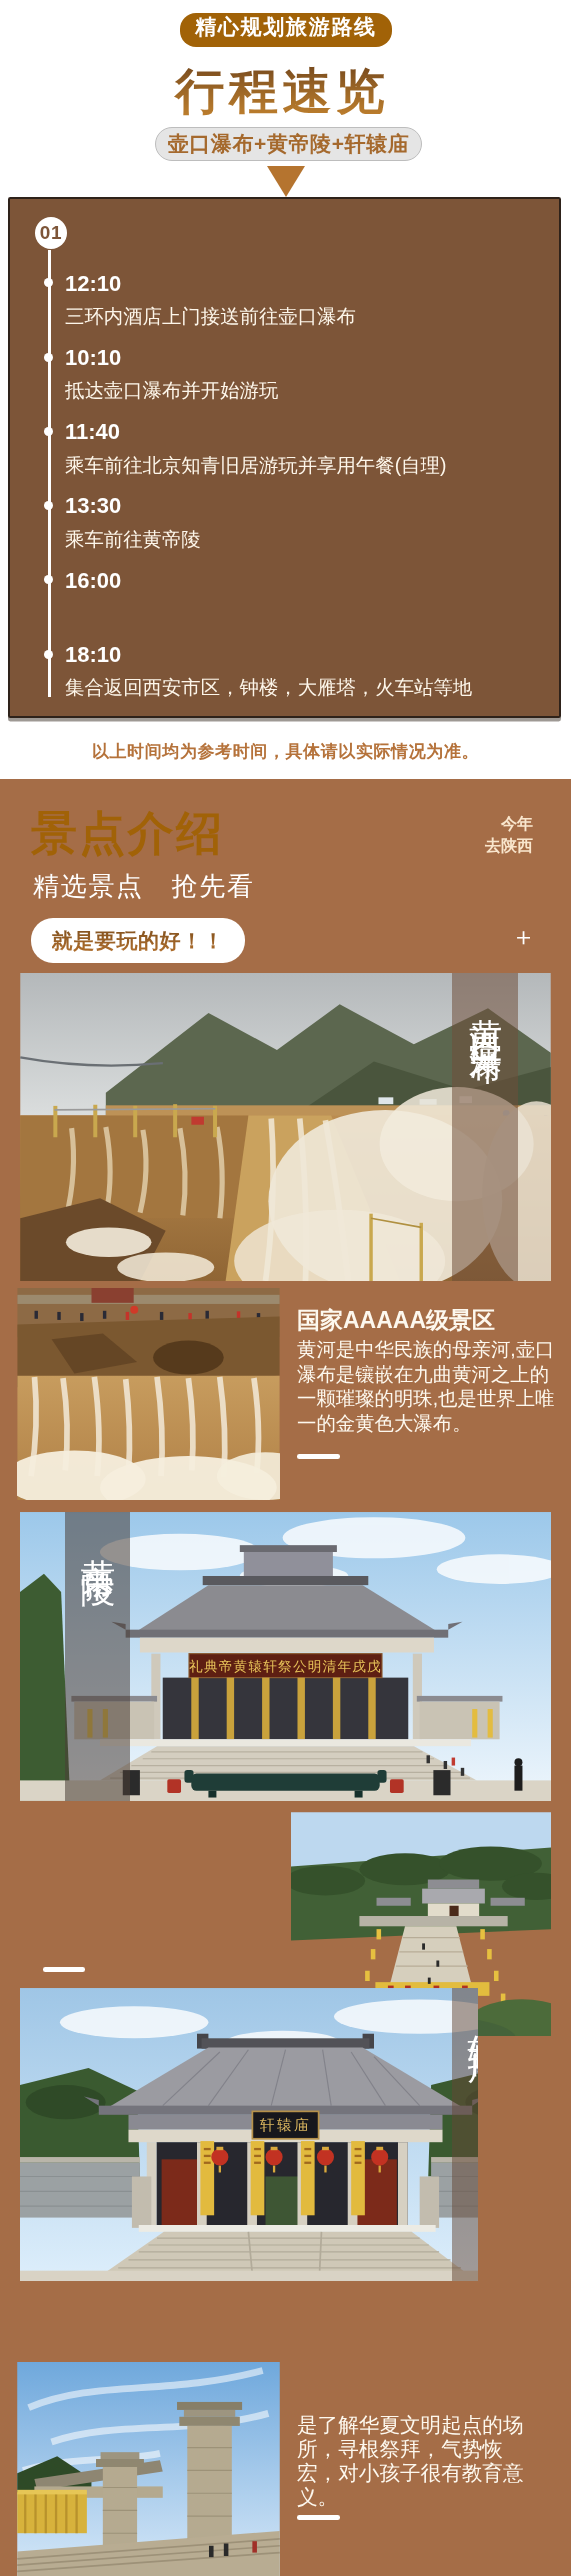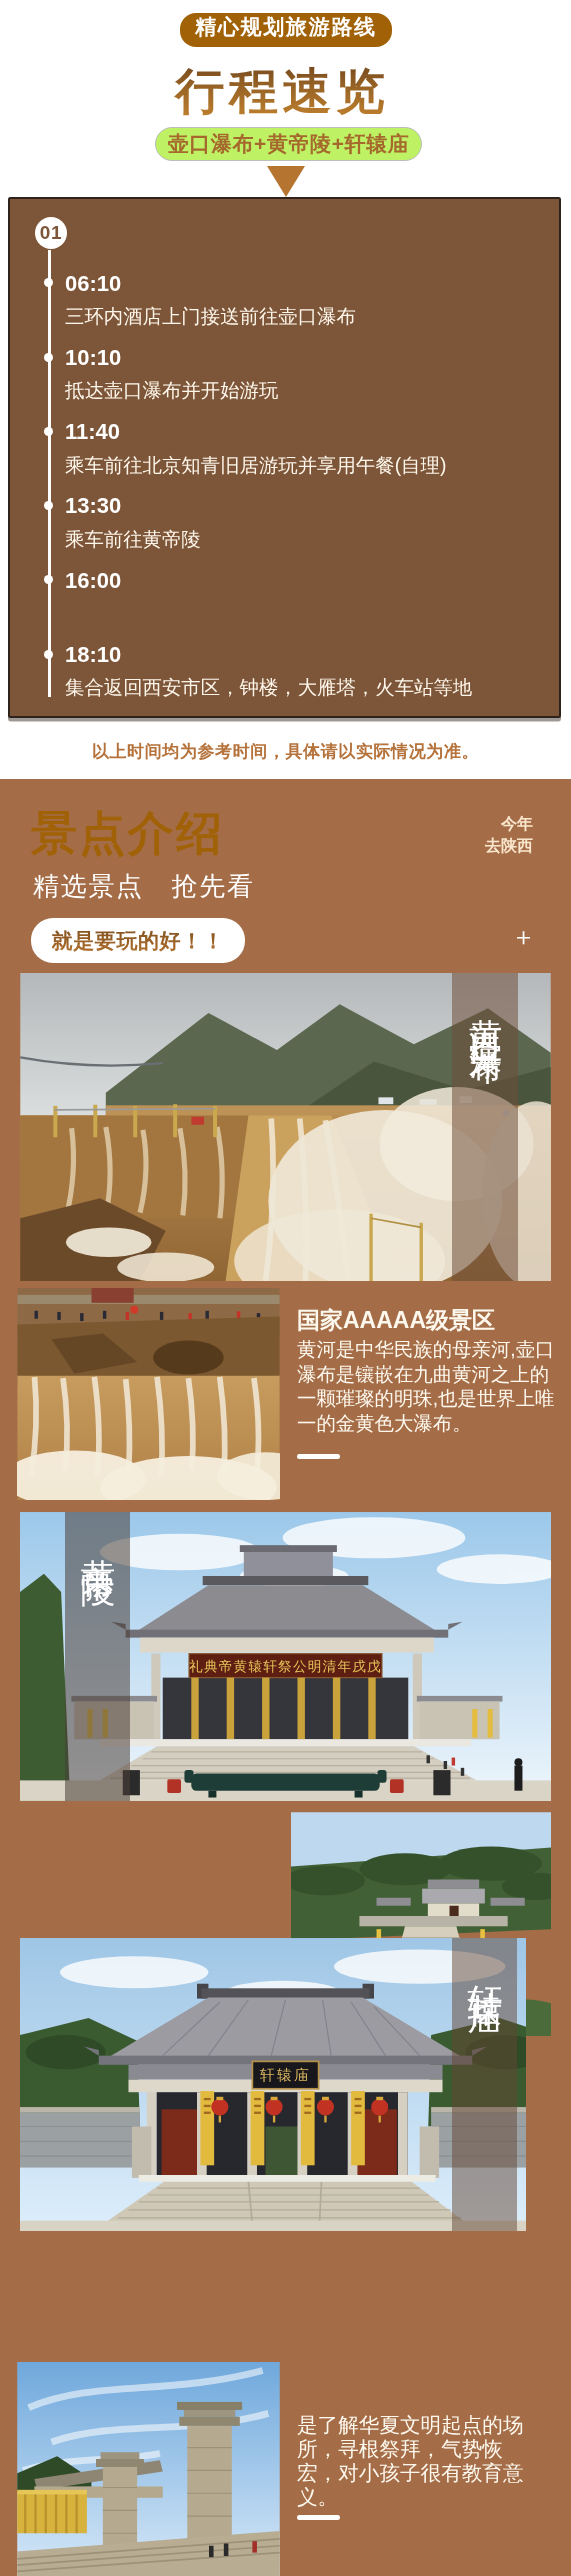--- a/index.html
+++ b/index.html
@@ -7,21 +7,21 @@
         font-family:"Liberation Sans", sans-serif;}
   .abs{position:absolute;}
 
   
   .top-badge{left:180px;top:13px;width:212px;height:34px;border-radius:16px;background:#a16207;
     display:flex;justify-content:center;color:#fff;font-size:21px;font-weight:bold;letter-spacing:1.7px;}
   .main-title{left:0;top:59px;width:565px;text-align:center;font-family:"Liberation Serif",serif;
     font-size:49px;font-weight:bold;letter-spacing:4.6px;
     background:linear-gradient(180deg,#6e431c 0%,#9a6526 45%,#c8862f 100%);
     -webkit-background-clip:text;background-clip:text;color:transparent;}
-  .sub-pill{left:155px;top:127px;width:265px;height:32px;border-radius:17px;background:#bef264;border:1.7px solid #bdbdbd;
+  .sub-pill{left:155px;top:127px;width:265px;height:32px;border-radius:17px;background:#e5e5e5;border:1.7px solid #bdbdbd;
     display:flex;align-items:center;justify-content:center;color:#a5692d;font-size:21px;font-weight:bold;letter-spacing:0.6px;}
   .down-triangle{left:267px;top:166px;width:0;height:0;border-left:19px solid transparent;
     border-right:19px solid transparent;border-top:31px solid #b5742f;}
 
   
   .card{left:8px;top:197px;width:553px;height:521px;background:#7d5538;border:2.3px solid #2e221a;
     border-radius:2.3px;box-sizing:border-box;box-shadow:0 3.4px 0 rgba(40,28,18,.45);}
   .day-circle{left:25px;top:18.3px;width:32px;height:32px;border-radius:50%;background:#fff;
     display:flex;align-items:center;justify-content:center;color:#7d5538;font-size:19px;font-weight:bold;letter-spacing:0.6px;}
   .tl-line{left:38px;top:51px;width:2.9px;height:447px;background:#fff;}
@@ -72,21 +72,21 @@
   </div>
   <div class="abs down-triangle"></div>
 
   <div class="abs card">
     <div class="abs day-circle">
       <span>01</span>
     </div>
     <div class="abs tl-line"></div>
 
     <div class="abs tl-dot" style="top:79px"></div>
-    <div class="abs tl-time" style="top:74px">06:10</div>
+    <div class="abs tl-time" style="top:74px">12:10</div>
     <div class="abs tl-desc" style="top:105px">三环内酒店上门接送前往壶口瀑布</div>
 
     <div class="abs tl-dot" style="top:154px"></div>
     <div class="abs tl-time" style="top:148px">10:10</div>
     <div class="abs tl-desc" style="top:179px">抵达壶口瀑布并开始游玩</div>
 
     <div class="abs tl-dot" style="top:228px"></div>
     <div class="abs tl-time" style="top:222px">11:40</div>
     <div class="abs tl-desc" style="top:254px">乘车前往北京知青旧居游玩并享用午餐(自理)</div>
 
@@ -368,21 +368,21 @@
           <rect x="255" y="260" width="5" height="11"></rect>
           <rect x="240" y="290" width="5" height="11"></rect>
       </g>
       <ellipse cx="55" cy="360" rx="95" ry="44" fill="#4c6b3a"></ellipse>
       <ellipse cx="405" cy="372" rx="95" ry="44" fill="#4c6b3a"></ellipse>
       <ellipse cx="230" cy="398" rx="165" ry="42" fill="#45633a"></ellipse>
       <path d="M0 335 L85 358 L60 392 L0 392 Z" fill="#6d7d58"></path>
     </svg>
   </figure>
 
-  <figure class="abs photo" style="left:20px;top:1938px;width:506px;height:293px">
+  <figure class="abs photo" style="left:20px;top:1988px;width:458px;height:293px">
     <svg width="531" height="293" viewBox="0 0 930 513">
       <defs>
         <linearGradient id="sky5" x1="0" y1="0" x2="0" y2="1">
           <stop offset="0" stop-color="#9fc6e6"></stop>
             <stop offset="1" stop-color="#ddeefb"></stop>
         </linearGradient>
       </defs>
       <rect x="0" y="0" width="930" height="513" fill="url(#sky5)"></rect>
       <g fill="#ffffff" opacity="0.8">
         <ellipse cx="200" cy="60" rx="130" ry="28"></ellipse>

